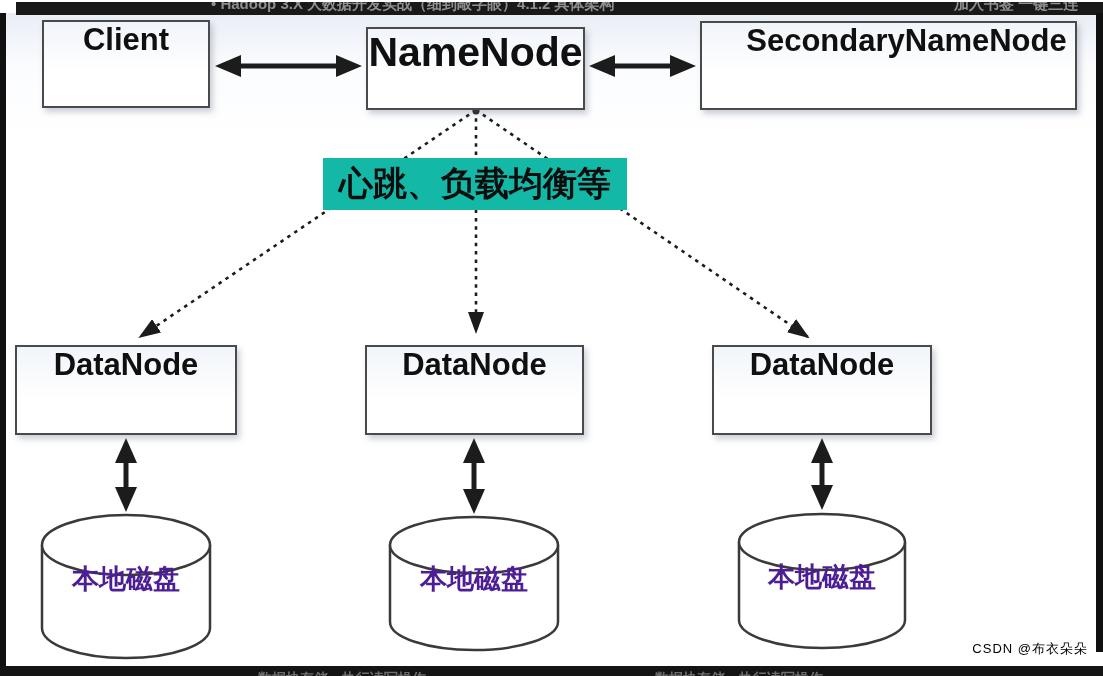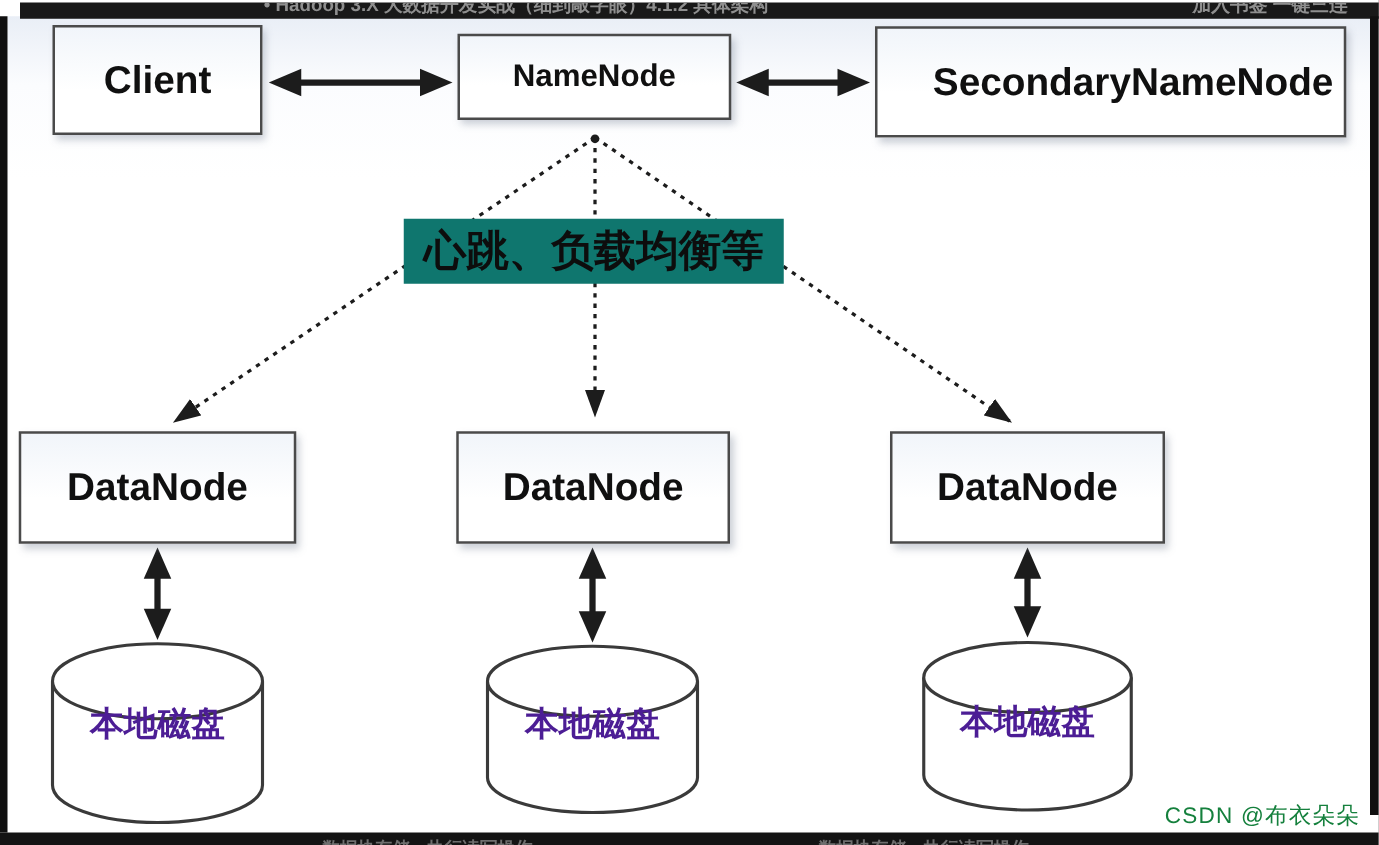--- a/index.html
+++ b/index.html
@@ -20,47 +20,47 @@
   .bar-bottom .bar-text { top:4px; font-size:14px; color:#6e6e6e; }
   .edge-strip { position:absolute; background:#101010; }
   .strip-left { left:0; top:13px; width:6px; height:653px; }
   .strip-right { left:1096px; top:13px; width:7px; height:639px; }
 
   .node {
     position:absolute; z-index:2;
     border:2px solid #4a4a4a;
     background:linear-gradient(180deg,#f1f5fa 0%,#ffffff 60%);
     box-shadow:3px 4px 6px rgba(110,120,140,0.35);
-    display:flex; align-items:center; justify-content:center;
+    display:flex; align-items:flex-start; justify-content:center;
     font-weight:bold; color:#101010; letter-spacing:0px;
   }
   .node-client        { left:42px;  top:20px;  width:168px; height:88px; font-size:31px; }
-  .node-namenode      { left:366px; top:27px;  width:219px; height:69px; font-size:25px; }
+  .node-namenode      { left:366px; top:27px;  width:219px; height:83px; font-size:41px; }
   .node-secondary     { left:700px; top:21px;  width:377px; height:89px; font-size:31px;padding-left:36px; }
   .node-datanode-1    { left:15px;  top:345px; width:222px; height:90px; font-size:31px; }
   .node-datanode-2    { left:365px; top:345px; width:219px; height:90px; font-size:31px; }
   .node-datanode-3    { left:712px; top:345px; width:220px; height:90px; font-size:31px; }
 
   .heartbeat-label {
-    position:absolute; z-index:3; left:475px; top:201px;
+    position:absolute; z-index:3; left:475px; top:184px;
     transform:translate(-50%,-50%);
-    background:#0f766e; padding:3px 16px;
+    background:#14b8a6; padding:3px 16px;
     font-size:34px; font-weight:bold; color:#0d0d0d; white-space:nowrap;
   }
   .disk-label {
     position:absolute; z-index:3; transform:translate(-50%,-50%);
     font-size:27px; font-weight:bold; color:#4c1d95; white-space:nowrap;
   }
   .disk-label-1 { left:126px; top:579px; }
   .disk-label-2 { left:474px; top:579px; }
   .disk-label-3 { left:822px; top:577px; }
 
   .watermark {
     position:absolute; z-index:4; right:15px; top:640px;
-    font-size:18px; color:#15803d; letter-spacing:1px;
+    font-size:13px; color:#000000; letter-spacing:1px;
   }
   svg.connectors { position:absolute; left:0; top:0; z-index:1; }
 </style>
 </head>
 <body>
 
 <div id="stage">
 
   <div class="canvas"></div>
 

